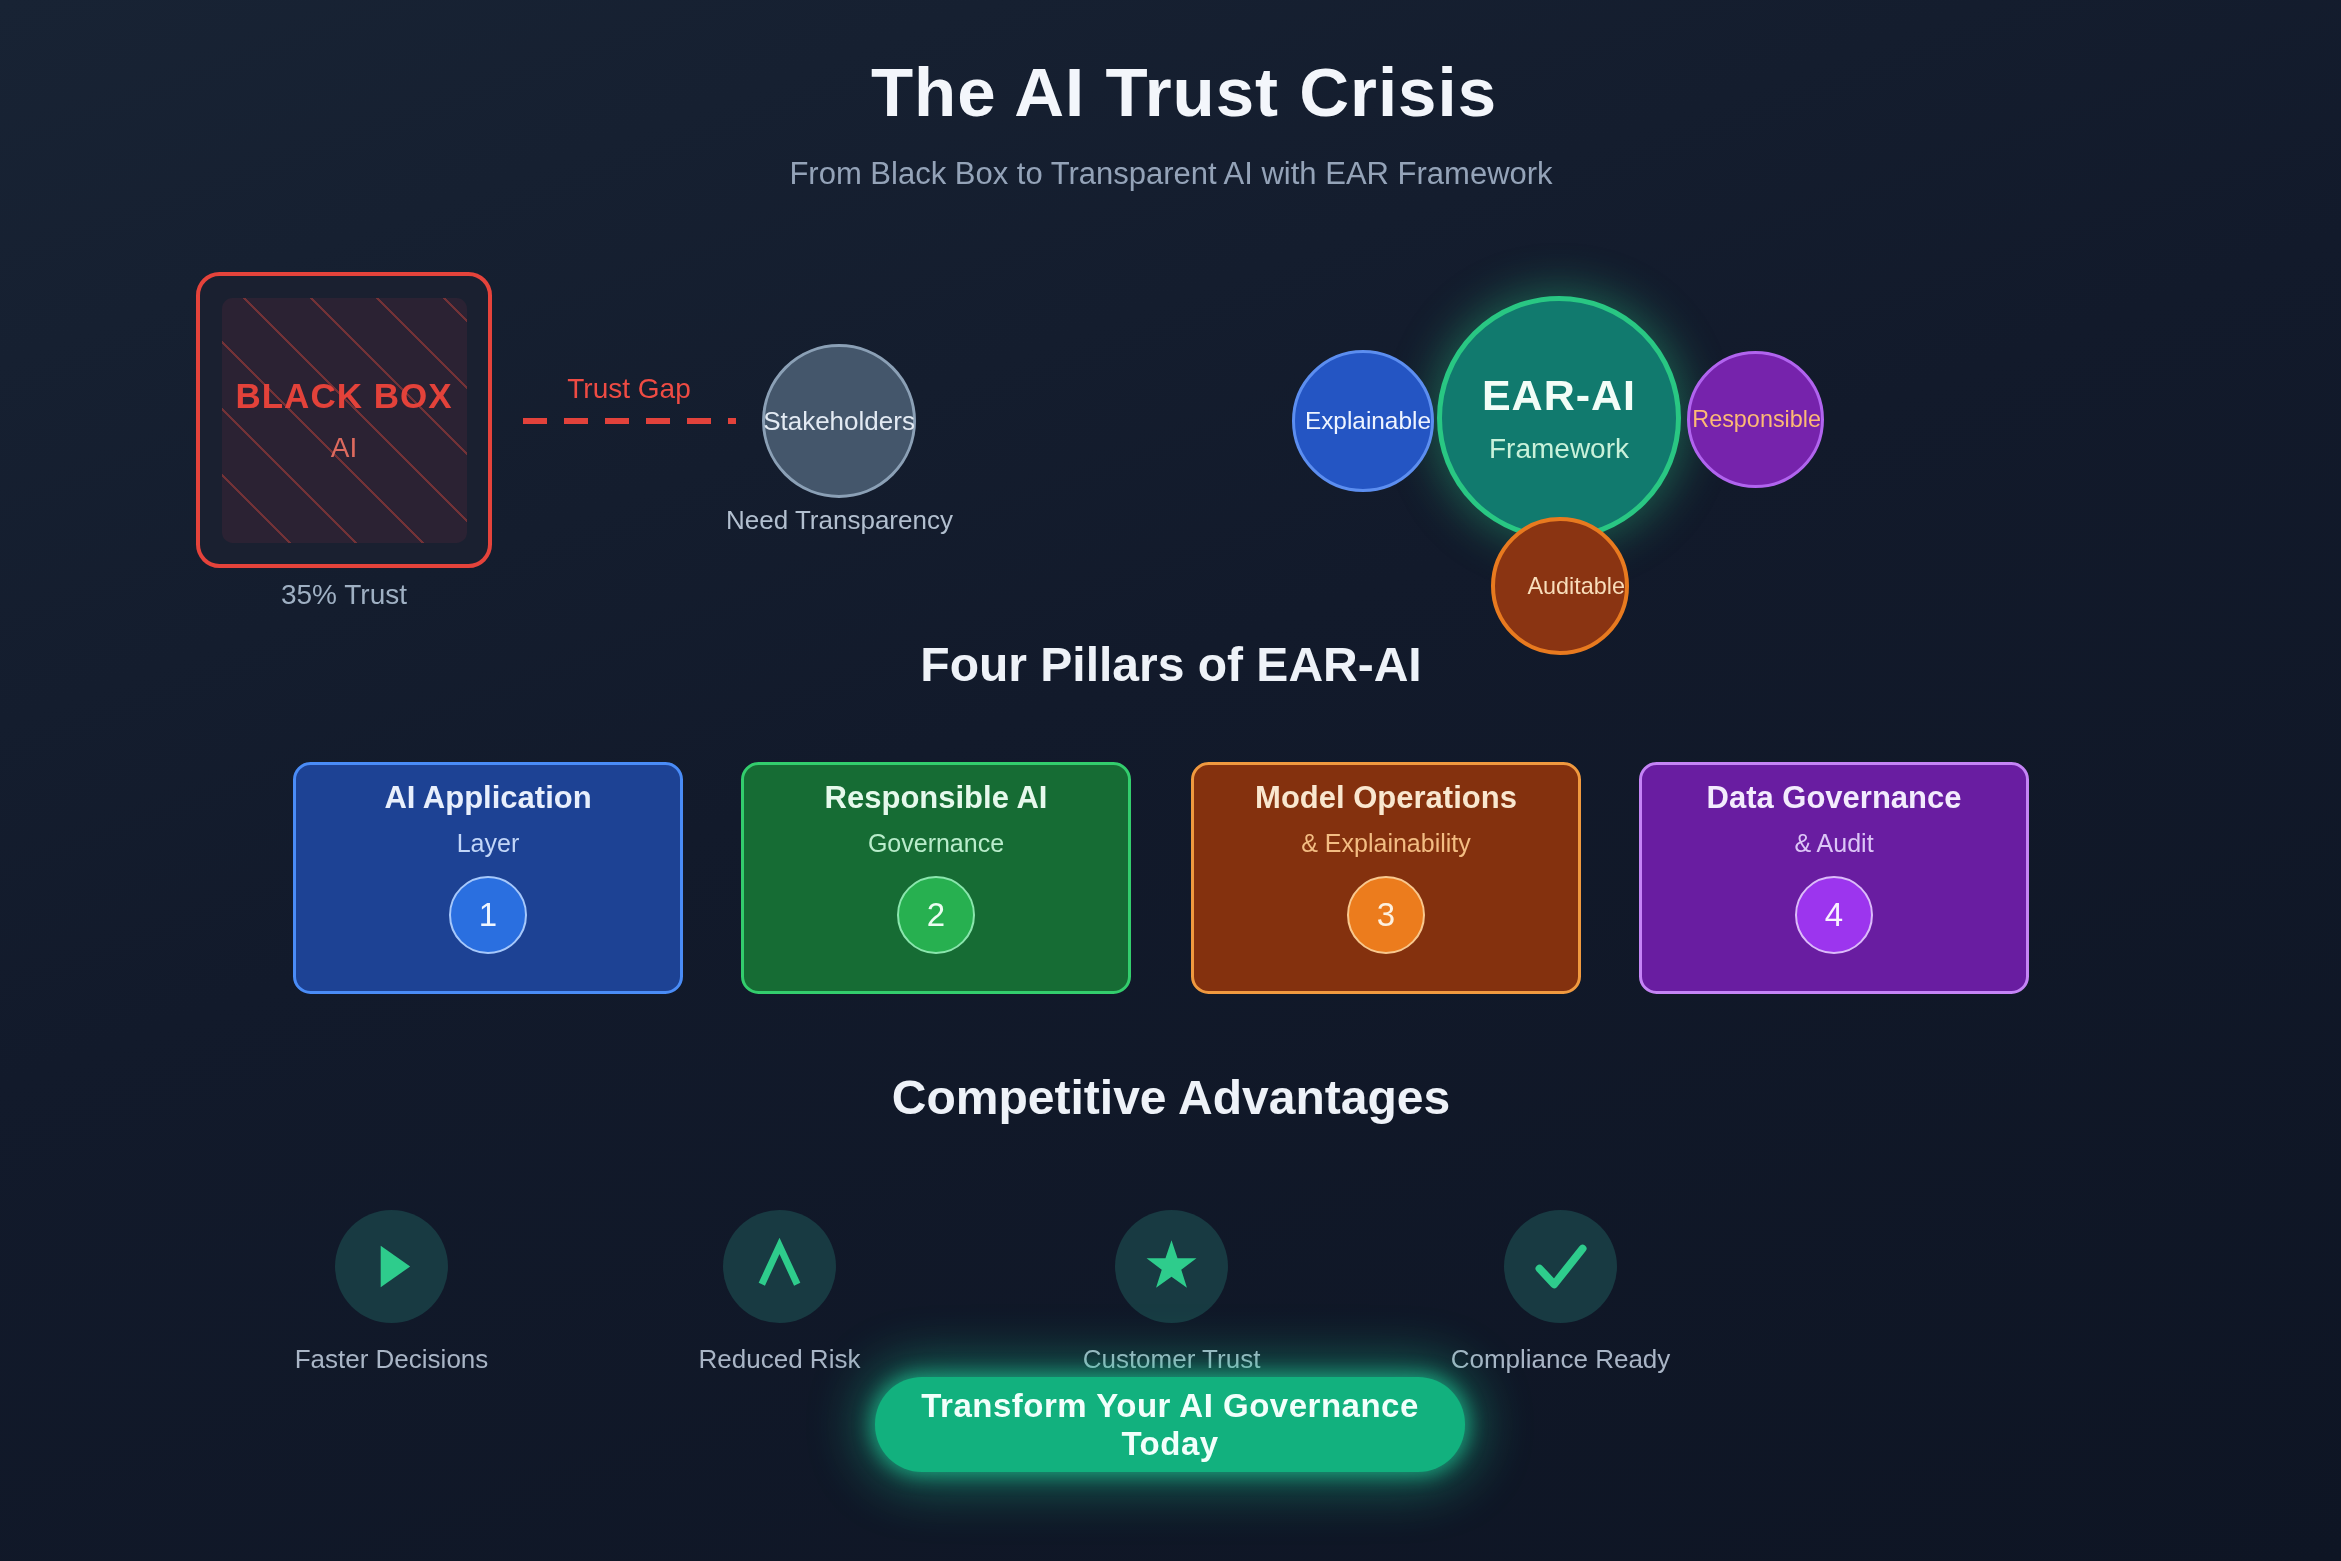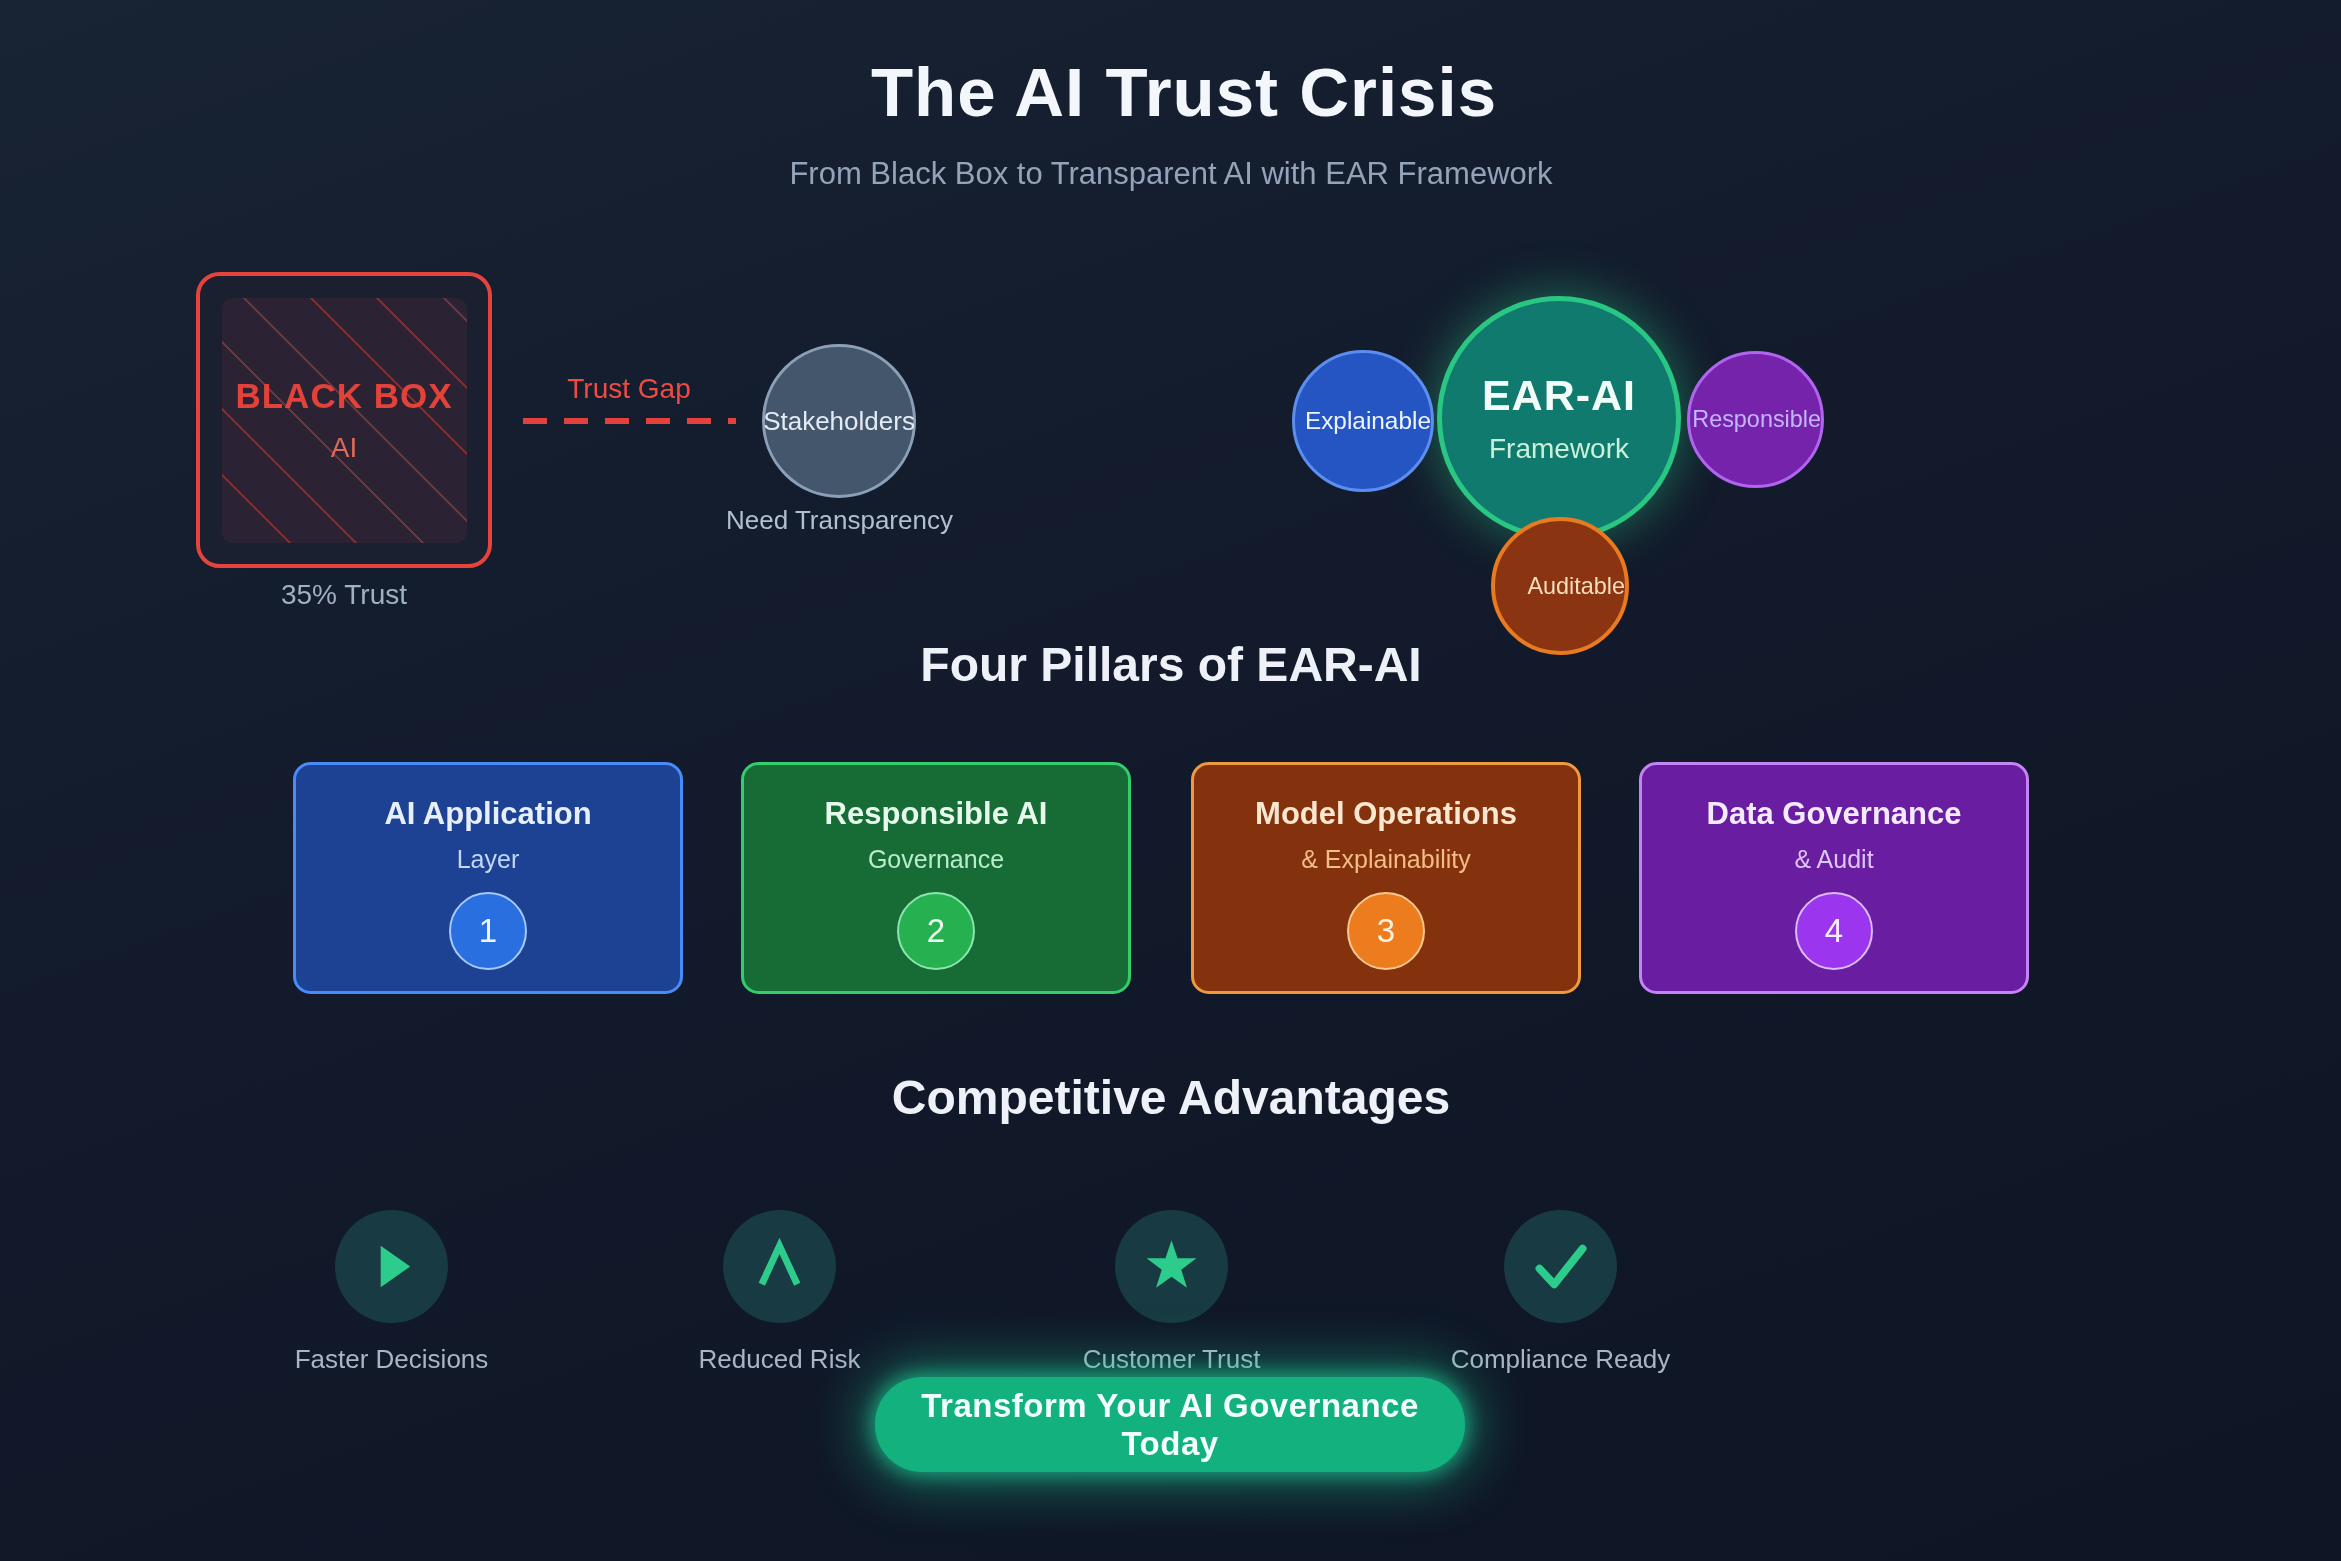--- a/index.html
+++ b/index.html
@@ -81,37 +81,37 @@
   }
   .sat-explainable {
     left: 1292px; top: 350px; width: 142px; height: 142px;
     background: #2455c3; border: 3.9px solid #5c8ef0;
   }
   .sat-explainable span { font-size: 24.4px; color: #eef4ff; }
   .sat-responsible {
     left: 1687px; top: 351px; width: 137px; height: 137px;
     background: #7623ac; border: 3.9px solid #b164ef;
   }
-  .sat-responsible span { font-size: 23.4px; color: #c4b5fd; padding-left: 24px; }
+  .sat-responsible span { font-size: 23.4px; color: #fdba74; padding-left: 24px; }
   .sat-auditable {
     left: 1491px; top: 517px; width: 138px; height: 138px;
     background: #8a3412; border: 4.9px solid #e87a1f;
   }
   .sat-auditable span { font-size: 23.4px; color: #f8ddba; }
 
   
   .pillars-heading {
     position: absolute; left: 0; top: 637px; width: 100%;
     text-align: center; font-size: 48px; font-weight: 700; color: #eef2f8;
   }
   .card {
     position: absolute; top: 762px; width: 390px; height: 232px;
     border-radius: 17.6px; border: 3.9px solid;
     display: flex; flex-direction: column; align-items: center;
-    padding-top: 31px;
+    padding-top: 15px;
   }
   .card-title { font-size: 31px; font-weight: 700; }
   .card-sub { font-size: 25px; margin-top: 12.7px; }
   .card-num {
     width: 78px; height: 78px; border-radius: 50%; margin-top: 18.5px;
     border: 2.9px solid; display: flex; align-items: center; justify-content: center;
     font-size: 33px;
   }
   .card1 { left: 293px;  background: #1d4294; border-color: #4a8cf7; }
   .card1 .card-title { color: #e8effc; } .card1 .card-sub { color: #c2d6f8; }

